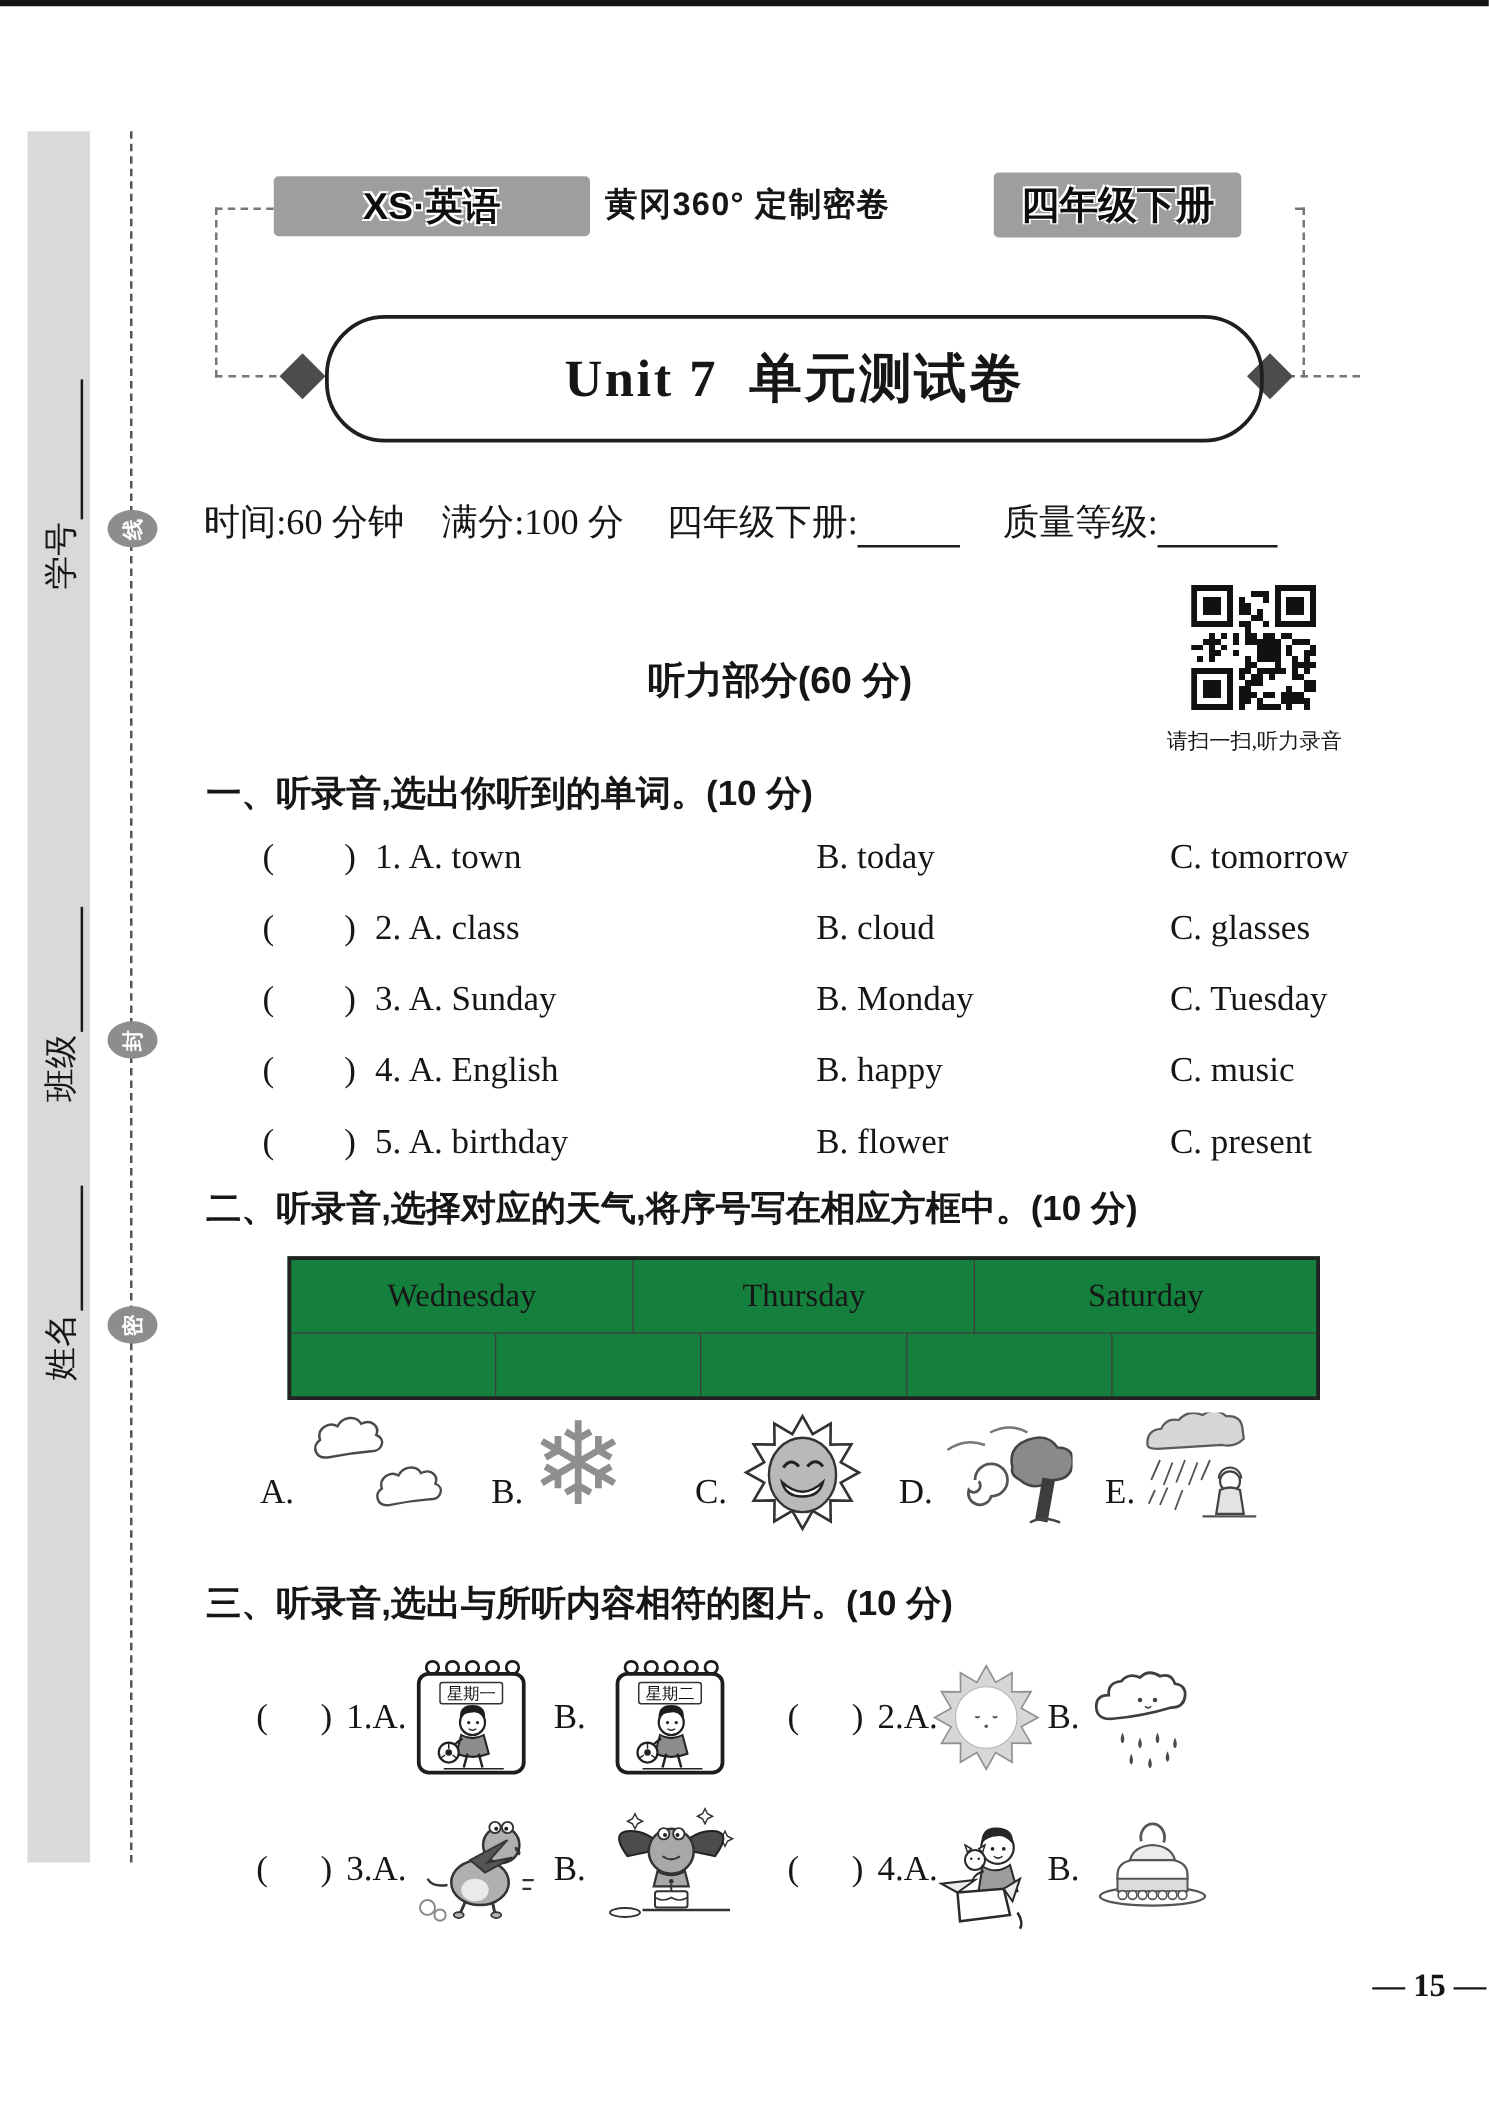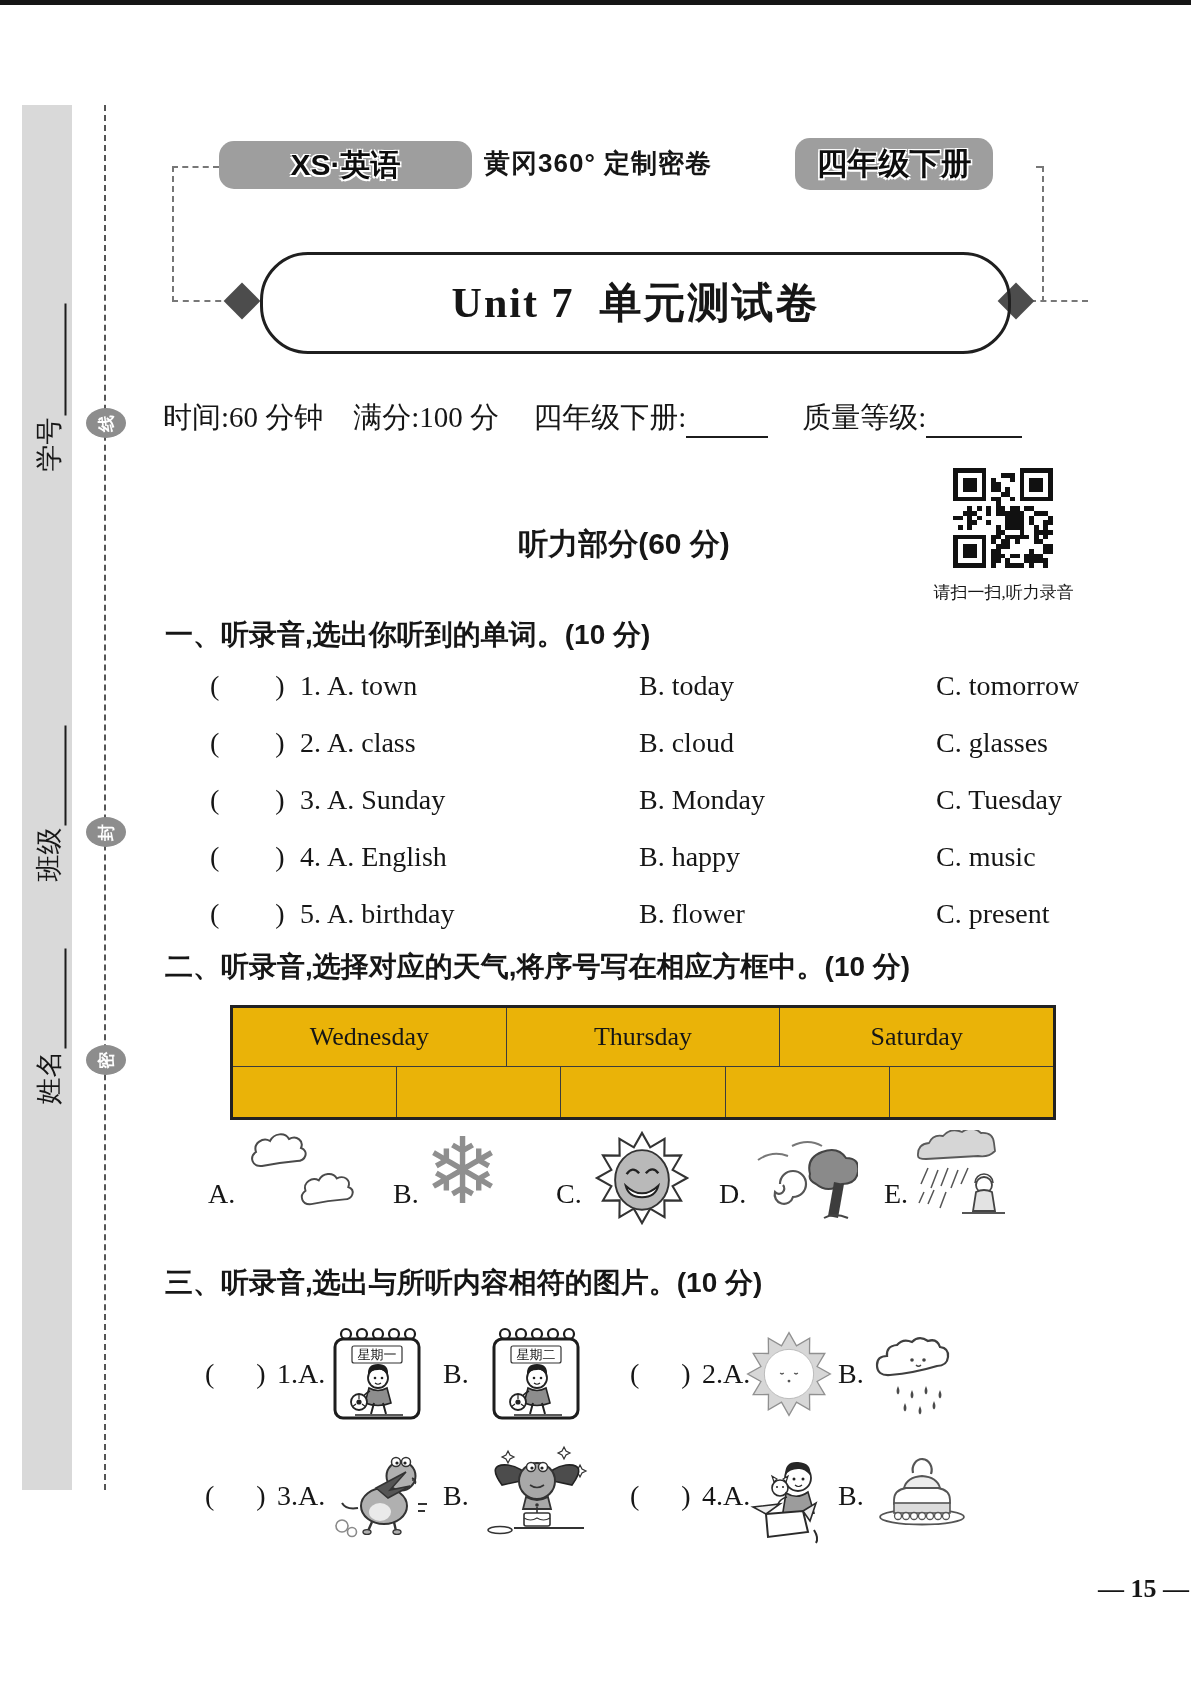--- a/index.html
+++ b/index.html
@@ -15,43 +15,43 @@
   .side-rot{left:-645px;top:772px;width:1385px;height:50px;transform:rotate(-90deg)}
   .sfield{position:absolute;top:8px;display:flex;align-items:flex-end;font-size:27px;white-space:nowrap}
   .fline{display:inline-block;width:100px;border-bottom:2.2px solid #1c1c1c;height:24px;margin-left:2px}
   .seal{position:absolute;left:86px;width:40px;height:30px;border-radius:50%;background:#8d8d8d;
         display:flex;align-items:center;justify-content:center}
   .seal span{transform:rotate(-90deg);color:#fff;font-size:17px;font-weight:700;
              font-family:"Liberation Sans","DejaVu Sans",sans-serif}
   
   .dashv{position:absolute;width:0;border-left:2px dashed #777}
   .dashh{position:absolute;height:0;border-top:2px dashed #777}
-  .pill{position:absolute;background:#9e9e9e;border-radius:15px;display:flex;align-items:center;justify-content:center;
+  .pill{position:absolute;background:#9e9e9e;border-radius:4px;display:flex;align-items:center;justify-content:center;
         color:#0d0d0d;text-shadow:-1.5px -1.5px 0 #fff,1.5px -1.5px 0 #fff,-1.5px 1.5px 0 #fff,1.5px 1.5px 0 #fff}
   .series{position:absolute;left:484px;top:146px;width:300px;font-size:26px;letter-spacing:1px;white-space:nowrap}
   .banner{position:absolute;left:260px;top:252px;width:745px;height:96px;border:3px solid #1f1f1f;border-radius:48px;
           display:flex;align-items:center;justify-content:center;font-size:42px;font-weight:700;letter-spacing:2px;white-space:pre}
   .diamond{position:absolute;width:26px;height:26px;background:#4c4c4c;transform:rotate(45deg)}
   
   .meta{position:absolute;left:163px;top:398px;width:930px;font-size:29px;white-space:nowrap;display:flex;align-items:flex-end}
   .meta .gap1{width:30px}.meta .gap2{width:34px}
   .mline{display:inline-block;width:82px;border-bottom:2.2px solid #1c1c1c;height:26px}
   
   .ltitle{position:absolute;left:163px;top:524px;width:922px;text-align:center;font-size:30px}
   .qr{position:absolute;left:953px;top:468px}
   .qrcap{position:absolute;left:916px;top:581px;width:175px;text-align:center;font-size:17px}
   .sect{position:absolute;left:165px;font-size:28px;white-space:nowrap}
   
   .p1row{position:absolute;left:210px;width:900px;font-size:28px;white-space:nowrap}
   .bracket{display:inline-block;width:90px;white-space:pre}
   .optA{margin-left:6px}
-  .colb{position:absolute;left:429px;top:0}
+  .colb{position:absolute;left:443px;top:0}
   .colc{position:absolute;left:726px;top:0}
   
-  .wtable{position:absolute;left:230px;top:1005px;width:820px;border:3px solid #222;background:#eab308}
+  .wtable{position:absolute;left:230px;top:1005px;width:820px;border:3px solid #222;background:#15803d}
   .wrow{display:flex}
   .wcell{flex:1;border-right:1.6px solid #3c3c3c;text-align:center;font-size:26px}
   .wcell:last-child{border-right:none}
   .whead .wcell{height:58px;line-height:58px;border-bottom:1.6px solid #3c3c3c}
   .wdata .wcell{height:50px}
   .wopt-label{position:absolute;font-size:28px}
   .snow{position:absolute;font-family:"DejaVu Sans",sans-serif;font-size:92px;line-height:1;color:#8f8f8f}
   
   .p3q{position:absolute;font-size:28px;white-space:nowrap}
   .bracket3{display:inline-block;width:72px;white-space:pre}

